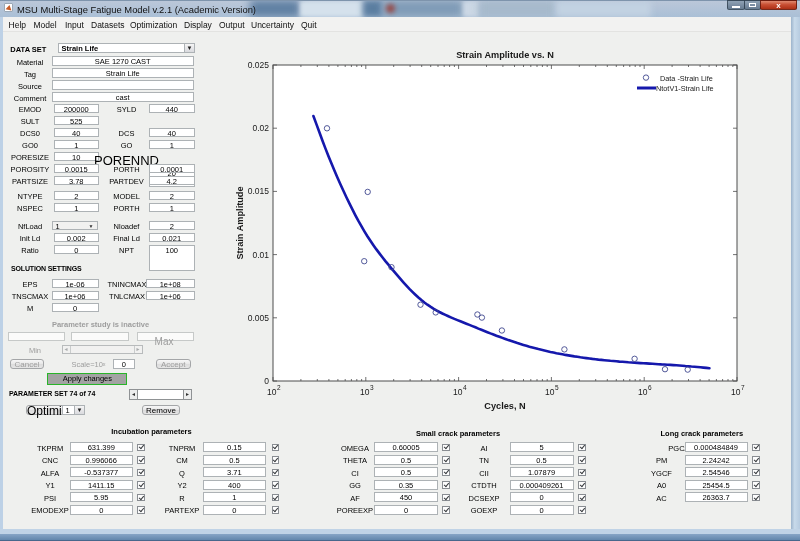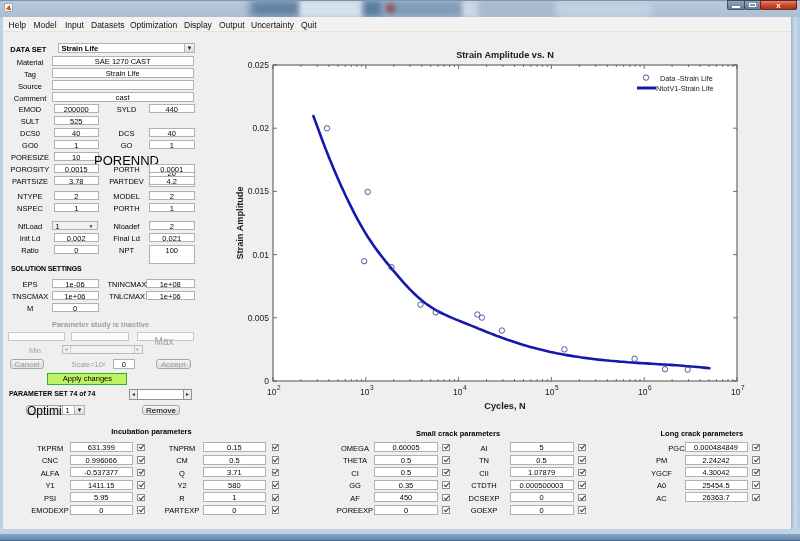--- a/index.html
+++ b/index.html
@@ -16,20 +16,21 @@
 <div style="position:absolute;left:363px;top:0;width:20px;height:17px;background:#5a7da0;filter:blur(3px)"></div>
 <div style="position:absolute;left:383px;top:0;width:80px;height:17px;background:#7e9ab6;filter:blur(4px)"></div>
 <div style="position:absolute;left:386px;top:4px;width:9px;height:9px;background:#9c3a32;border-radius:50%;filter:blur(2.5px);opacity:.85"></div>
 <div style="position:absolute;left:463px;top:1px;width:16px;height:16px;background:#ccd8e5;filter:blur(2px)"></div>
 <div style="position:absolute;left:479px;top:0;width:77px;height:17px;background:#a6b9cb;filter:blur(4px)"></div>
 <div style="position:absolute;left:556px;top:1px;width:95px;height:16px;background:#c2d2e2;filter:blur(3px)"></div>
 <div style="position:absolute;left:0;top:0;width:800px;height:1px;background:#7e94ac"></div>
 <div style="position:absolute;left:4px;top:3px;width:9px;height:9px;background:#fff;border:1px solid #9aa8b6;border-radius:1px">
 <div style="position:absolute;left:1px;top:1px;width:0;height:0;border-left:3px solid transparent;border-right:3px solid transparent;border-bottom:5px solid #c75c28;transform:rotate(12deg)"></div>
     </div>
+<div style="position:absolute;left:17px;top:3.5px;font-size:9.4px;color:#101010;white-space:nowrap">MSU Multi-Stage Fatigue Model v.2.1 (Academic Version)</div>
 <div style="position:absolute;left:727px;top:0;width:71px;height:10px">
 <div style="position:absolute;left:0;top:0;width:18px;height:10px;background:linear-gradient(rgba(125,145,165,.7),rgba(78,100,122,.75));border:1px solid rgba(40,55,70,.7);border-radius:0 0 2px 2px">
 <div style="position:absolute;left:4px;top:5px;width:8px;height:2px;background:#fff"></div>
       </div>
 <div style="position:absolute;left:17px;top:0;width:17px;height:10px;background:linear-gradient(rgba(125,145,165,.7),rgba(78,100,122,.75));border:1px solid rgba(40,55,70,.7);border-radius:0 0 2px 2px">
 <div style="position:absolute;left:4px;top:2px;width:7px;height:4px;border:1.5px solid #fff"></div>
       </div>
 <div style="position:absolute;left:33px;top:0;width:37px;height:10px;background:linear-gradient(#e08a70,#c94f33 45%,#ad3016);border:1px solid rgba(90,20,10,.8);border-radius:0 0 2px 2px;color:#fff;font-size:8px;font-weight:bold;text-align:center;line-height:9px">x</div>
 </div>
   </div>
@@ -250,21 +251,21 @@
 <div class="F" style="left:51.5px;top:220.8px;width:46px;height:9.5px;line-height:9.0px;background:#f1f1f0;text-align:left;padding-left:3px;">1<span style="position:absolute;right:3px;top:0;color:#333;font-size:5px;line-height:9.5px">▼</span></div>
 <div class="L" style="left:71.5px;top:222.3px;width:110px;color:#000;font-size:7.5px">Nloadef</div>
 <div class="F" style="left:148.5px;top:220.8px;width:46.5px;height:9.5px;line-height:9.5px">2</div>
 <div class="L" style="left:-25px;top:234.3px;width:110px;color:#000;font-size:7.5px">Init Ld</div>
 <div class="F" style="left:53.5px;top:232.8px;width:45.5px;height:9.5px;line-height:9.5px">0.002</div>
 <div class="L" style="left:71.5px;top:234.3px;width:110px;color:#000;font-size:7.5px">Final Ld</div>
 <div class="F" style="left:148.5px;top:232.8px;width:46.5px;height:9.5px;line-height:9.5px">0.021</div>
 <div class="L" style="left:-25px;top:246.3px;width:110px;color:#000;font-size:7.5px">Ratio</div>
 <div class="F" style="left:53.5px;top:244.8px;width:45.5px;height:9.5px;line-height:9.5px">0</div>
 <div class="L" style="left:71.5px;top:246.3px;width:110px;color:#000;font-size:7.5px">NPT</div>
-<div class="F" style="left:148.5px;top:244.8px;width:46.5px;height:19px;line-height:9.5px">100</div>
+<div class="F" style="left:148.5px;top:244.8px;width:46.5px;height:26px;line-height:9.5px">100</div>
 <div class="L" style="left:11px;top:264.5px;width:140px;text-align:left;font-weight:bold;font-size:7px;letter-spacing:-0.15px">SOLUTION SETTINGS</div>
 <div class="L" style="left:-25px;top:280.0px;width:110px;color:#000;font-size:7.5px">EPS</div>
 <div class="F" style="left:51.5px;top:278.5px;width:47px;height:9.5px;line-height:9.5px">1e-06</div>
 <div class="L" style="left:72px;top:280.0px;width:110px;color:#000;font-size:7.5px">TNINCMAX</div>
 <div class="F" style="left:146px;top:278.5px;width:48.5px;height:9.5px;line-height:9.5px">1e+08</div>
 <div class="L" style="left:-25px;top:292.0px;width:110px;color:#000;font-size:7.5px">TNSCMAX</div>
 <div class="F" style="left:51.5px;top:290.5px;width:47px;height:9.5px;line-height:9.5px">1e+06</div>
 <div class="L" style="left:72px;top:292.0px;width:110px;color:#000;font-size:7.5px">TNLCMAX</div>
 <div class="F" style="left:146px;top:290.5px;width:48.5px;height:9.5px;line-height:9.5px">1e+06</div>
 <div class="L" style="left:-25px;top:304.0px;width:110px;color:#000;font-size:7.5px">M</div>
@@ -276,21 +277,21 @@
 <div class="L" style="left:-20px;top:346px;width:110px;color:#9d9d9d;font-size:7.5px">Min</div>
 <div style="position:absolute;left:61.5px;top:345px;width:81px;height:9px;border:1px solid #b8bbbc;background:#f1f1f0">
     <span style="position:absolute;left:0;top:0;width:8px;height:7px;border-right:1px solid #c9cccc;color:#a8abac;font-size:5px;line-height:7px;text-align:center">◄</span>
     <span style="position:absolute;right:0;top:0;width:8px;height:7px;border-left:1px solid #c9cccc;color:#a8abac;font-size:5px;line-height:7px;text-align:center">►</span>
   </div>
 <div class="L" style="left:109px;top:336px;width:110px;color:#9d9d9d;font-size:10px">Max</div>
 <div class="B" style="left:9.6px;top:358.5px;width:34.8px;height:10px;line-height:9.5px;color:#9e9e9e;font-size:8px">Cancel</div>
 <div class="L" style="left:58.5px;top:360px;width:60px;color:#9d9d9d">Scale=10<span style="font-size:5.5px;vertical-align:1.5px">x</span></div>
 <div class="F" style="left:112.5px;top:358.5px;width:22.5px;height:10px;line-height:10px">0</div>
 <div class="B" style="left:156px;top:358.5px;width:34.5px;height:10px;line-height:9.5px;color:#9e9e9e;font-size:8px">Accept</div>
-<div style="position:absolute;left:47.4px;top:373px;width:80px;height:11.6px;background:#bef264;border:1px solid #29b429;text-align:center;font-size:7.5px;line-height:10.5px">Apply changes</div>
+<div style="position:absolute;left:47.4px;top:373px;width:80px;height:11.6px;background:#a3a3a3;border:1px solid #29b429;text-align:center;font-size:7.5px;line-height:10.5px">Apply changes</div>
 <div class="L" style="left:9px;top:390px;width:170px;text-align:left;font-weight:bold;font-size:7px;letter-spacing:-0.05px">PARAMETER SET 74 of 74</div>
 <div style="position:absolute;left:129px;top:389px;width:63px;height:11px;border:1px solid #8f9294;background:#eceded">
     <span style="position:absolute;left:0;top:0;width:7px;height:9px;color:#333;font-size:5px;line-height:9px;text-align:center">◄</span>
     <div style="position:absolute;left:7px;top:0;width:47px;height:9px;background:#fff;border-left:1px solid #8f9294;border-right:1px solid #8f9294"></div>
     <span style="position:absolute;right:0;top:0;width:7px;height:9px;color:#333;font-size:5px;line-height:9px;text-align:center">►</span>
   </div>
 <div class="B" style="left:26px;top:404.5px;width:45.9px;height:10.5px;line-height:10.0px;color:#000;font-size:12px">Optimize</div>
 <div class="F" style="left:61.5px;top:404.5px;width:23.4px;height:10.5px;line-height:10.0px;background:#fff;text-align:left;padding-left:3px;">1<span class="DA" style="width:10px;height:8.5px;line-height:8.5px">▼</span></div>
 <div class="B" style="left:142px;top:404.5px;width:38px;height:10.5px;line-height:10.0px;color:#000;font-size:8px">Remove</div>
 <div class="L" style="left:96.5px;top:427.2px;width:110px;font-weight:bold;color:#000;font-size:7.5px">Incubation parameters</div>
@@ -317,21 +318,21 @@
 <div class="L" style="left:127px;top:443.5px;width:110px;color:#000;font-size:7.5px">TNPRM</div>
 <div class="F" style="left:202.5px;top:442px;width:63.75px;height:10px;line-height:10px">0.15</div>
 <span class="CB" style="left:271.6px;top:443.5px"></span>
 <div class="L" style="left:127px;top:456.1px;width:110px;color:#000;font-size:7.5px">CM</div>
 <div class="F" style="left:202.5px;top:454.6px;width:63.75px;height:10px;line-height:10px">0.5</div>
 <span class="CB" style="left:271.6px;top:456.1px"></span>
 <div class="L" style="left:127px;top:468.6px;width:110px;color:#000;font-size:7.5px">Q</div>
 <div class="F" style="left:202.5px;top:467.1px;width:63.75px;height:10px;line-height:10px">3.71</div>
 <span class="CB" style="left:271.6px;top:468.6px"></span>
 <div class="L" style="left:127px;top:481.2px;width:110px;color:#000;font-size:7.5px">Y2</div>
-<div class="F" style="left:202.5px;top:479.7px;width:63.75px;height:10px;line-height:10px">580</div>
+<div class="F" style="left:202.5px;top:479.7px;width:63.75px;height:10px;line-height:10px">400</div>
 <span class="CB" style="left:271.6px;top:481.2px"></span>
 <div class="L" style="left:127px;top:493.8px;width:110px;color:#000;font-size:7.5px">R</div>
 <div class="F" style="left:202.5px;top:492.3px;width:63.75px;height:10px;line-height:10px">1</div>
 <span class="CB" style="left:271.6px;top:493.8px"></span>
 <div class="L" style="left:127px;top:506.4px;width:110px;color:#000;font-size:7.5px">PARTEXP</div>
 <div class="F" style="left:202.5px;top:504.9px;width:63.75px;height:10px;line-height:10px">0</div>
 <span class="CB" style="left:271.6px;top:506.4px"></span>
 <div class="L" style="left:300px;top:443.5px;width:110px;color:#000;font-size:7.5px">OMEGA</div>
 <div class="F" style="left:374px;top:442px;width:64px;height:10px;line-height:10px">0.60005</div>
 <span class="CB" style="left:442px;top:443.5px"></span>
@@ -353,34 +354,34 @@
 <div class="L" style="left:429px;top:443.5px;width:110px;color:#000;font-size:7.5px">AI</div>
 <div class="F" style="left:509.5px;top:442px;width:64px;height:10px;line-height:10px">5</div>
 <span class="CB" style="left:578px;top:443.5px"></span>
 <div class="L" style="left:429px;top:456.1px;width:110px;color:#000;font-size:7.5px">TN</div>
 <div class="F" style="left:509.5px;top:454.6px;width:64px;height:10px;line-height:10px">0.5</div>
 <span class="CB" style="left:578px;top:456.1px"></span>
 <div class="L" style="left:429px;top:468.6px;width:110px;color:#000;font-size:7.5px">CII</div>
 <div class="F" style="left:509.5px;top:467.1px;width:64px;height:10px;line-height:10px">1.07879</div>
 <span class="CB" style="left:578px;top:468.6px"></span>
 <div class="L" style="left:429px;top:481.2px;width:110px;color:#000;font-size:7.5px">CTDTH</div>
-<div class="F" style="left:509.5px;top:479.7px;width:64px;height:10px;line-height:10px">0.000500003</div>
+<div class="F" style="left:509.5px;top:479.7px;width:64px;height:10px;line-height:10px">0.000409261</div>
 <span class="CB" style="left:578px;top:481.2px"></span>
 <div class="L" style="left:429px;top:493.8px;width:110px;color:#000;font-size:7.5px">DCSEXP</div>
 <div class="F" style="left:509.5px;top:492.3px;width:64px;height:10px;line-height:10px">0</div>
 <span class="CB" style="left:578px;top:493.8px"></span>
 <div class="L" style="left:429px;top:506.4px;width:110px;color:#000;font-size:7.5px">GOEXP</div>
 <div class="F" style="left:509.5px;top:504.9px;width:64px;height:10px;line-height:10px">0</div>
 <span class="CB" style="left:578px;top:506.4px"></span>
 <div class="L" style="left:624px;top:443.5px;width:110px;color:#000;font-size:7.5px">PGCA</div>
 <div class="F" style="left:684.5px;top:442px;width:63px;height:10px;line-height:10px">0.000484849</div>
 <span class="CB" style="left:752px;top:443.5px"></span>
 <div class="L" style="left:606.5px;top:456.1px;width:110px;color:#000;font-size:7.5px">PM</div>
 <div class="F" style="left:684.5px;top:454.6px;width:63px;height:10px;line-height:10px">2.24242</div>
 <span class="CB" style="left:752px;top:456.1px"></span>
 <div class="L" style="left:606.5px;top:468.6px;width:110px;color:#000;font-size:7.5px">YGCF</div>
-<div class="F" style="left:684.5px;top:467.1px;width:63px;height:10px;line-height:10px">4.30042</div>
+<div class="F" style="left:684.5px;top:467.1px;width:63px;height:10px;line-height:10px">2.54546</div>
 <span class="CB" style="left:752px;top:468.6px"></span>
 <div class="L" style="left:606.5px;top:481.2px;width:110px;color:#000;font-size:7.5px">A0</div>
 <div class="F" style="left:684.5px;top:479.7px;width:63px;height:10px;line-height:10px">25454.5</div>
 <span class="CB" style="left:752px;top:481.2px"></span>
 <div class="L" style="left:606.5px;top:493.8px;width:110px;color:#000;font-size:7.5px">AC</div>
 <div class="F" style="left:684.5px;top:492.3px;width:63px;height:10px;line-height:10px">26363.7</div>
 <span class="CB" style="left:752px;top:493.8px"></span>
 </body></html>

